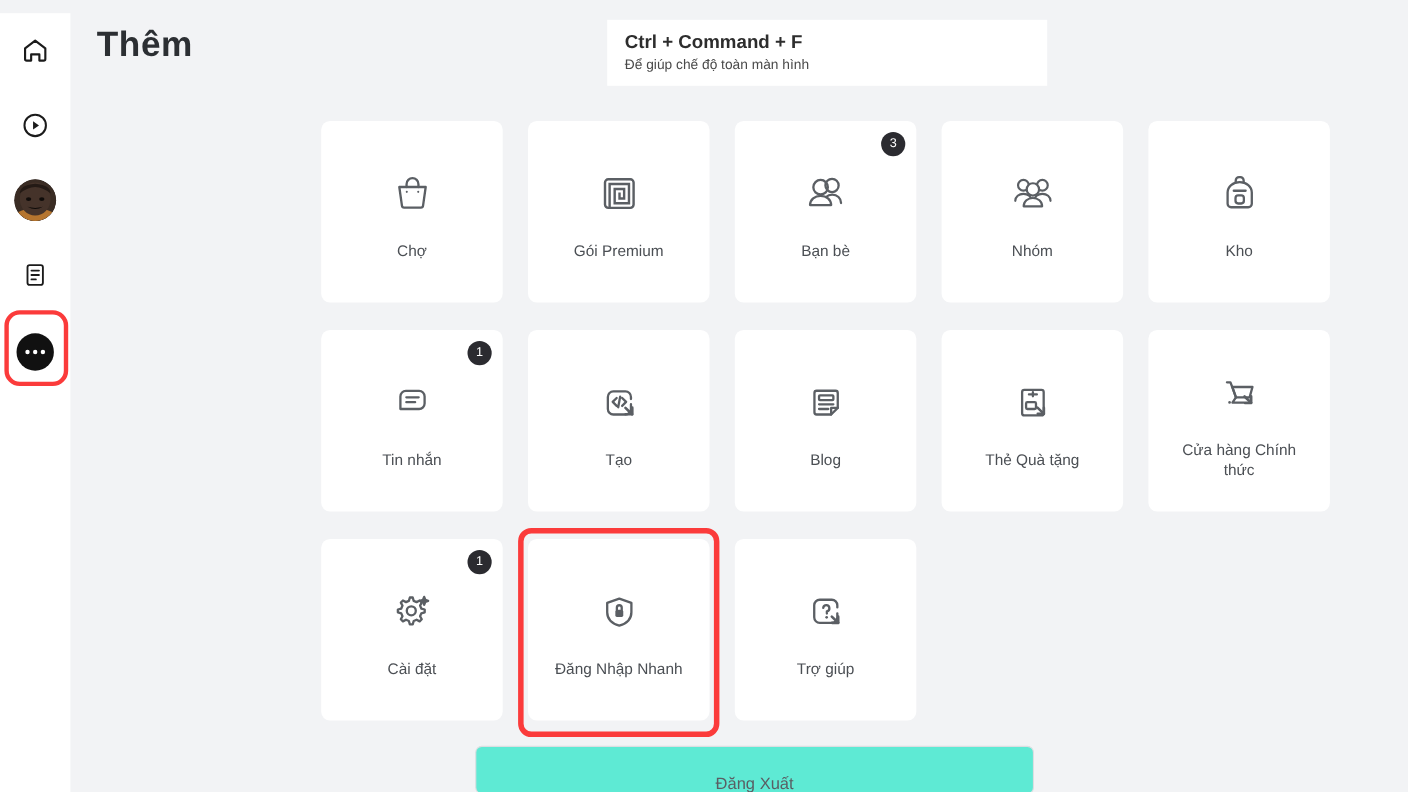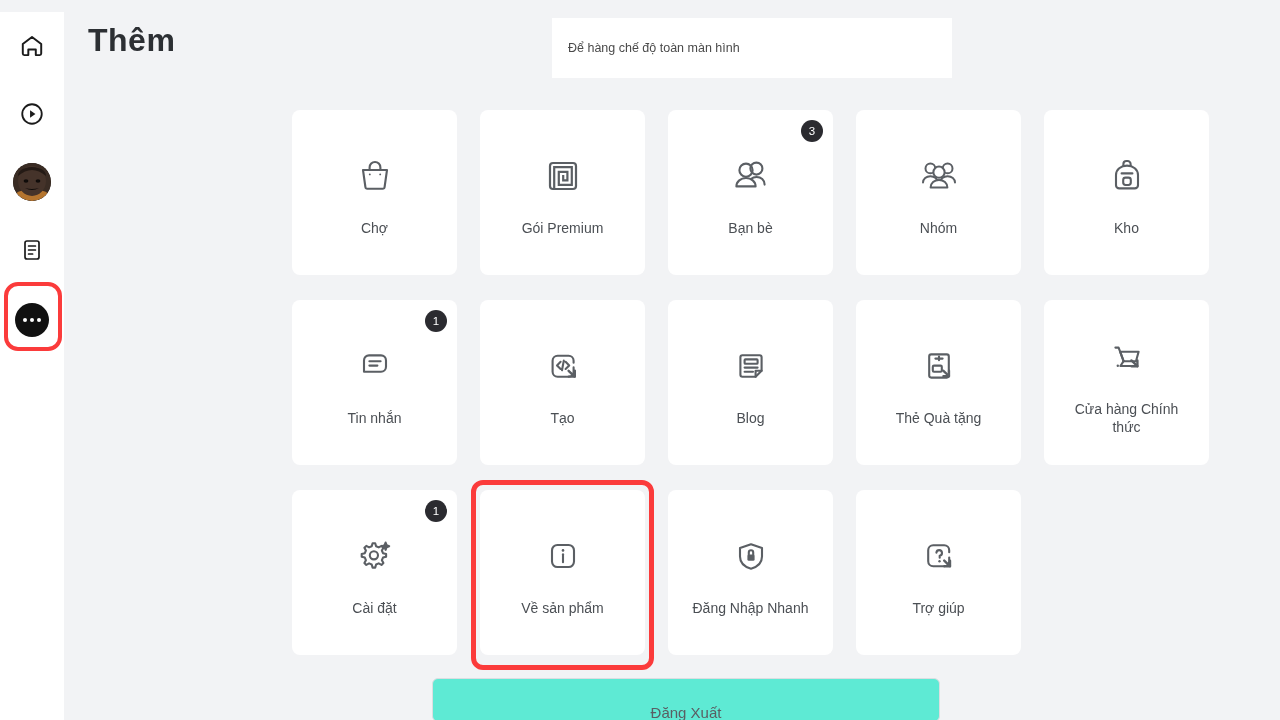--- a/index.html
+++ b/index.html
@@ -216,21 +216,22 @@
           <i></i>
       </span>
     </div>
   </div>
 
   <div id="rail-highlight"></div>
 
   <div id="page-title">Thêm</div>
 
   <div id="tooltip">
-    <div class="tt-sub">Để hàng chế độ toàn màn hình</div>
+    <div class="tt-title">Ctrl + Command + F</div>
+    <div class="tt-sub">Để giúp chế độ toàn màn hình</div>
   </div>
 
   <div id="grid">
       <div class="card">
         <div class="card-icon">
           <svg width="44" height="44" viewBox="0 0 44 44" fill="none" stroke="#5b5f64" stroke-width="2.1" stroke-linejoin="round" stroke-linecap="round">
             <path d="M10 16h24l-2.4 17a2 2 0 0 1-2 1.8H14.4a2 2 0 0 1-2-1.8z"></path>
             <path d="M16.6 16v-2.6a5.4 5.4 0 0 1 10.8 0V16"></path>
             <circle cx="16.8" cy="20.4" r="0.95" fill="#5b5f64" stroke="none"></circle>
             <circle cx="27.2" cy="20.4" r="0.95" fill="#5b5f64" stroke="none"></circle>
@@ -347,30 +348,20 @@
             <path d="M20.6 10.2h2.6l.9 3.1 2.6 1.1 2.8-1.5 1.9 1.9-1.5 2.8 1.1 2.6 3.1.9v2.6l-3.1.9-1.1 2.6 1.5 2.8-1.9 1.9-2.8-1.5-2.6 1.1-.9 3.1h-2.6l-.9-3.1-2.6-1.1-2.8 1.5-1.9-1.9 1.5-2.8-1.1-2.6-3.1-.9v-2.6l3.1-.9 1.1-2.6-1.5-2.8 1.9-1.9 2.8 1.5 2.6-1.1z"></path>
             <circle cx="21.9" cy="22.3" r="4.1"></circle>
             <path d="M33.6 9.6l1 2.6 2.6 1-2.6 1-1 2.6-1-2.6-2.6-1 2.6-1z" fill="#5b5f64"></path>
           </svg>
         </div>
         <div class="card-label">Cài đặt</div>
       </div>
       <div class="card">
         <div class="card-icon">
           <svg width="44" height="44" viewBox="0 0 44 44" fill="none" stroke="#5b5f64" stroke-width="2.1" stroke-linejoin="round" stroke-linecap="round">
-            <rect x="11" y="11" width="22" height="22" rx="5.4"></rect>
-            <path d="M22 20.2v8"></path>
-            <circle cx="22" cy="16.4" r="1.3" fill="#5b5f64" stroke="none"></circle>
-          </svg>
-        </div>
-        <div class="card-label">Về sản phẩm</div>
-      </div>
-      <div class="card">
-        <div class="card-icon">
-          <svg width="44" height="44" viewBox="0 0 44 44" fill="none" stroke="#5b5f64" stroke-width="2.1" stroke-linejoin="round" stroke-linecap="round">
             <path d="M22 10.2 33 14v8.6c0 6.4-4.6 10.4-11 12.2-6.4-1.8-11-5.8-11-12.2V14z"></path>
             <rect x="18.4" y="20.4" width="7.2" height="6.4" rx="1.4" fill="#5b5f64" stroke="none"></rect>
             <path d="M19.8 20.4v-2a2.2 2.2 0 0 1 4.4 0v2"></path>
           </svg>
         </div>
         <div class="card-label">Đăng Nhập Nhanh</div>
       </div>
       <div class="card">
         <div class="card-icon">
           <svg width="44" height="44" viewBox="0 0 44 44" fill="none" stroke="#5b5f64" stroke-width="2.1" stroke-linejoin="round" stroke-linecap="round">

